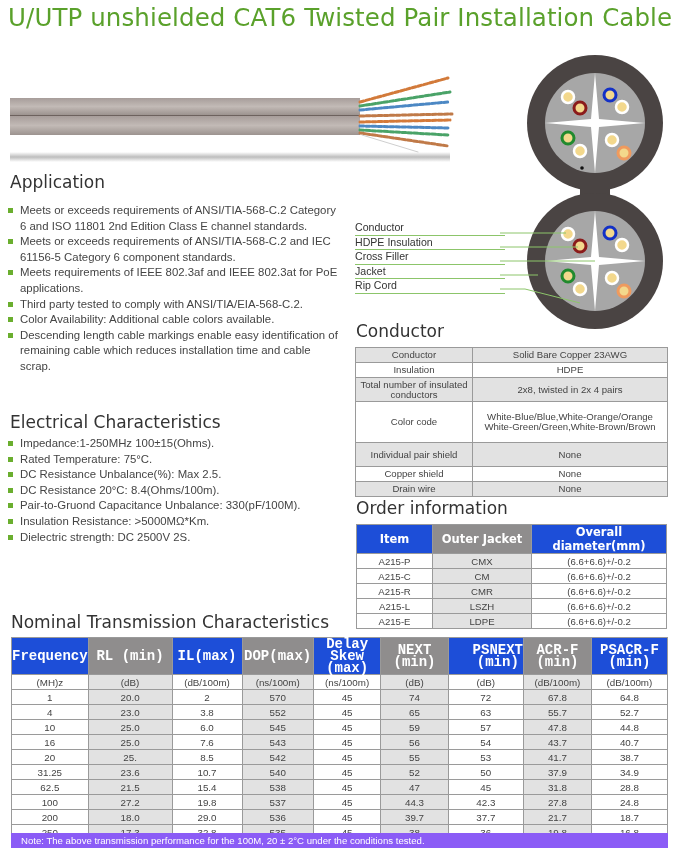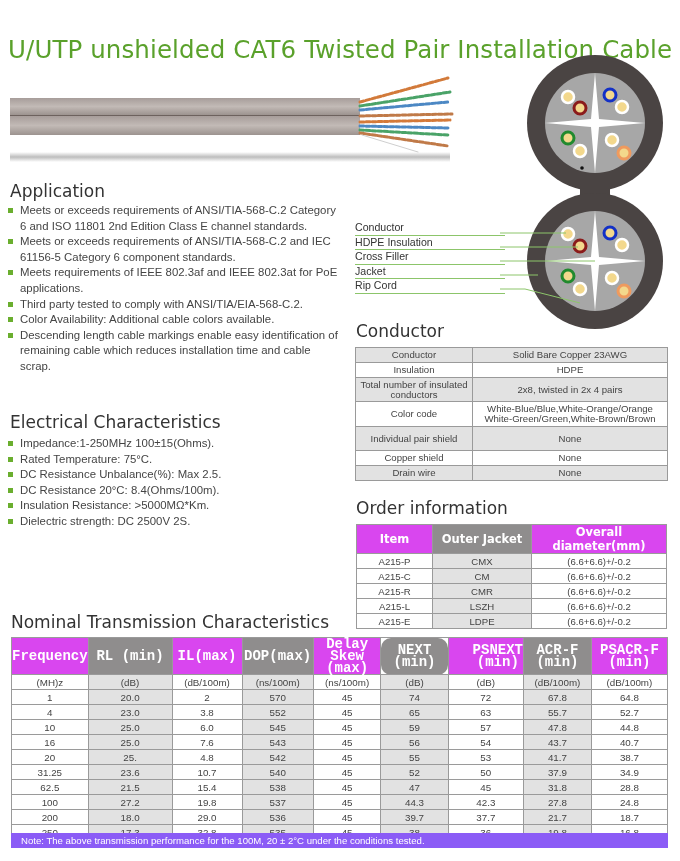--- a/index.html
+++ b/index.html
@@ -1,17 +1,17 @@
 <!DOCTYPE html>
 <html><head>
 <meta charset="utf-8">
 <style>
   * { box-sizing: border-box; margin: 0; padding: 0; }
   body { width: 680px; height: 861px; background: #ffffff; font-family: "Liberation Sans", sans-serif; color: #3a3a3a; position: relative; overflow: hidden; }
-  .title { position: absolute; left: 8px; top: 3px; font-family: "DejaVu Sans", sans-serif; font-size: 24.5px; color: #5aa12b; letter-spacing: 0.1px; white-space: nowrap; margin-top: 32px; }
+  .title { position: absolute; left: 8px; top: 3px; font-family: "DejaVu Sans", sans-serif; font-size: 24.5px; color: #5aa12b; letter-spacing: 0.1px; white-space: nowrap; }
 
   
   .cable-photo { position: absolute; left: 0; top: 60px; width: 480px; height: 110px; }
 
   
   .cross-section { position: absolute; left: 500px; top: 50px; width: 180px; height: 300px; }
 
   .section-h { position: absolute; font-family: "DejaVu Sans", sans-serif; font-size: 17px; color: #333; }
   .bullets { position: absolute; list-style: none; font-size: 11.4px; line-height: 15.6px; color: #444; }
   .bullets li { position: relative; padding-left: 12px; }
@@ -24,21 +24,21 @@
   td, th { border: 1px solid #9a9a9a; text-align: center; }
 
   .cond-table { left: 355px; top: 347px; width: 313px; }
   .cond-table td { height: 15px; line-height: 10px; padding: 1px 3px; }
   .cond-table td.c1 { width: 117px; }
   .grey { background: #e2e2e2; }
 
   .order-table { left: 356px; top: 524px; width: 311px; }
   .order-table th { height: 20px; color: #fff; font-weight: bold; font-size: 11.5px; font-family: "DejaVu Sans", sans-serif; }
   .order-table td { height: 15px; font-size: 9.6px; }
-  .gh { background: #d946ef; }
+  .gh { background: #1d4ed8; }
   .ah { background: #8f8d8d; }
 
   .trans-table { left: 11px; top: 637px; width: 657px; }
   .trans-table th { height: 34px; color: #fff; font-weight: bold; font-size: 14px; font-family: Liberation Mono, monospace; line-height: 12px; }
   .trans-table td { height: 15px; font-size: 9.8px; }
   .note { position: absolute; left: 11px; top: 833px; width: 657px; height: 15px; background: #8b5cf6; color: #fff; font-size: 9.6px; padding-left: 10px; line-height: 15px; }
 </style>
 </head>
 <body>
 
@@ -105,36 +105,37 @@
   </g>
   <g stroke="#8cc56a" stroke-width="1" fill="none">
     <line x1="0" y1="183" x2="66" y2="183"></line>
     <line x1="0" y1="197" x2="78" y2="197"></line>
     <line x1="0" y1="211" x2="95" y2="211"></line>
     <line x1="0" y1="225" x2="38" y2="225"></line>
     <polyline points="0,239 25,239 80,253"></polyline>
   </g>
 </svg>
 
-<div class="section-h" style="left:10px; top:181px;">Application</div>
+<div class="section-h" style="left:10px; top:172px;">Application</div>
 <ul class="bullets" style="left:8px; top:203px; width:330px;">
   <li>Meets or exceeds requirements of ANSI/TIA-568-C.2 Category 6 and ISO 11801 2nd Edition Class E channel standards.</li>
   <li>Meets or exceeds requirements of ANSI/TIA-568-C.2 and IEC 61156-5 Category 6 component standards.</li>
   <li>Meets requirements of IEEE 802.3af and IEEE 802.3at for PoE applications.</li>
   <li>Third party tested to comply with ANSI/TIA/EIA-568-C.2.</li>
   <li>Color Availability:  Additional cable colors available.</li>
   <li>Descending length cable markings enable easy identification of remaining cable which reduces installation time and cable scrap.</li>
 </ul>
 
 <div class="section-h" style="left:10px; top:412px;">Electrical Characteristics</div>
 <ul class="bullets" style="left:8px; top:436px; width:330px;">
   <li>Impedance:1-250MHz 100±15(Ohms).</li>
   <li>Rated Temperature: 75°C.</li>
   <li>DC Resistance Unbalance(%): Max 2.5.</li>
   <li>DC Resistance 20°C: 8.4(Ohms/100m).</li>
+  <li>Pair-to-Gruond Capacitance Unbalance: 330(pF/100M).</li>
   <li>Insulation Resistance: &gt;5000MΩ*Km.</li>
   <li>Dielectric strength: DC 2500V 2S.</li>
 </ul>
 
 <div class="legend">
   <div>Conductor</div>
   <div>HDPE Insulation</div>
   <div>Cross Filler</div>
   <div>Jacket</div>
   <div>Rip Cord</div>
@@ -149,21 +150,21 @@
       </tr>
   <tr>
         <td class="c1">Insulation</td>
         <td>HDPE</td>
       </tr>
   <tr class="grey">
         <td class="c1" style="height:24px;">Total number of insulated conductors</td>
         <td>2x8, twisted in 2x 4 pairs</td>
       </tr>
   <tr>
-        <td class="c1" style="height:25px;">Color code</td>
+        <td class="c1" style="height:41px;">Color code</td>
         <td>White-Blue/Blue,White-Orange/Orange White-Green/Green,White-Brown/Brown</td>
       </tr>
   <tr class="grey">
         <td class="c1" style="height:24px;">Individual pair shield</td>
         <td>None</td>
       </tr>
   <tr>
         <td class="c1">Copper shield</td>
         <td>None</td>
       </tr>
@@ -214,21 +215,21 @@
 
 <div class="section-h" style="left:11px; top:612px;">Nominal Transmission Characteristics</div>
 <table class="trans-table">
   <tbody>
       <tr id="trans-head">
         <th class="gh" style="width: 72px;">Frequency</th>
         <th class="ah" style="width: 92px;">RL (min)</th>
         <th class="gh" style="width: 72px;">IL(max)</th>
         <th class="ah" style="width: 72px;">DOP(max)</th>
         <th class="gh" style="width: 72px;">Delay Skew (max)</th>
-        <th class="ah" style="width: 72px; border-radius: 10px;">NEXT (min)</th>
+        <th class="ah" style="width: 72px;">NEXT (min)</th>
         <th class="gh" style="width: 72px; padding-left: 24px;">PSNEXT (min)</th>
         <th class="ah" style="width: 72px;">ACR-F (min)</th>
         <th class="gh" style="width: 81px;">PSACR-F (min)</th>
       </tr>
   <tr id="trans-units">
         <td>(MH)z</td>
         <td class="grey">(dB)</td>
         <td>(dB/100m)</td>
         <td class="grey">(ns/100m)</td>
         <td>(ns/100m)</td>
@@ -279,21 +280,21 @@
         <td class="grey">543</td>
         <td>45</td>
         <td class="grey">56</td>
         <td>54</td>
         <td class="grey">43.7</td>
         <td>40.7</td>
       </tr>
       <tr>
         <td>20</td>
         <td class="grey">25.</td>
-        <td>4.8</td>
+        <td>8.5</td>
         <td class="grey">542</td>
         <td>45</td>
         <td class="grey">55</td>
         <td>53</td>
         <td class="grey">41.7</td>
         <td>38.7</td>
       </tr>
       <tr>
         <td>31.25</td>
         <td class="grey">23.6</td>

